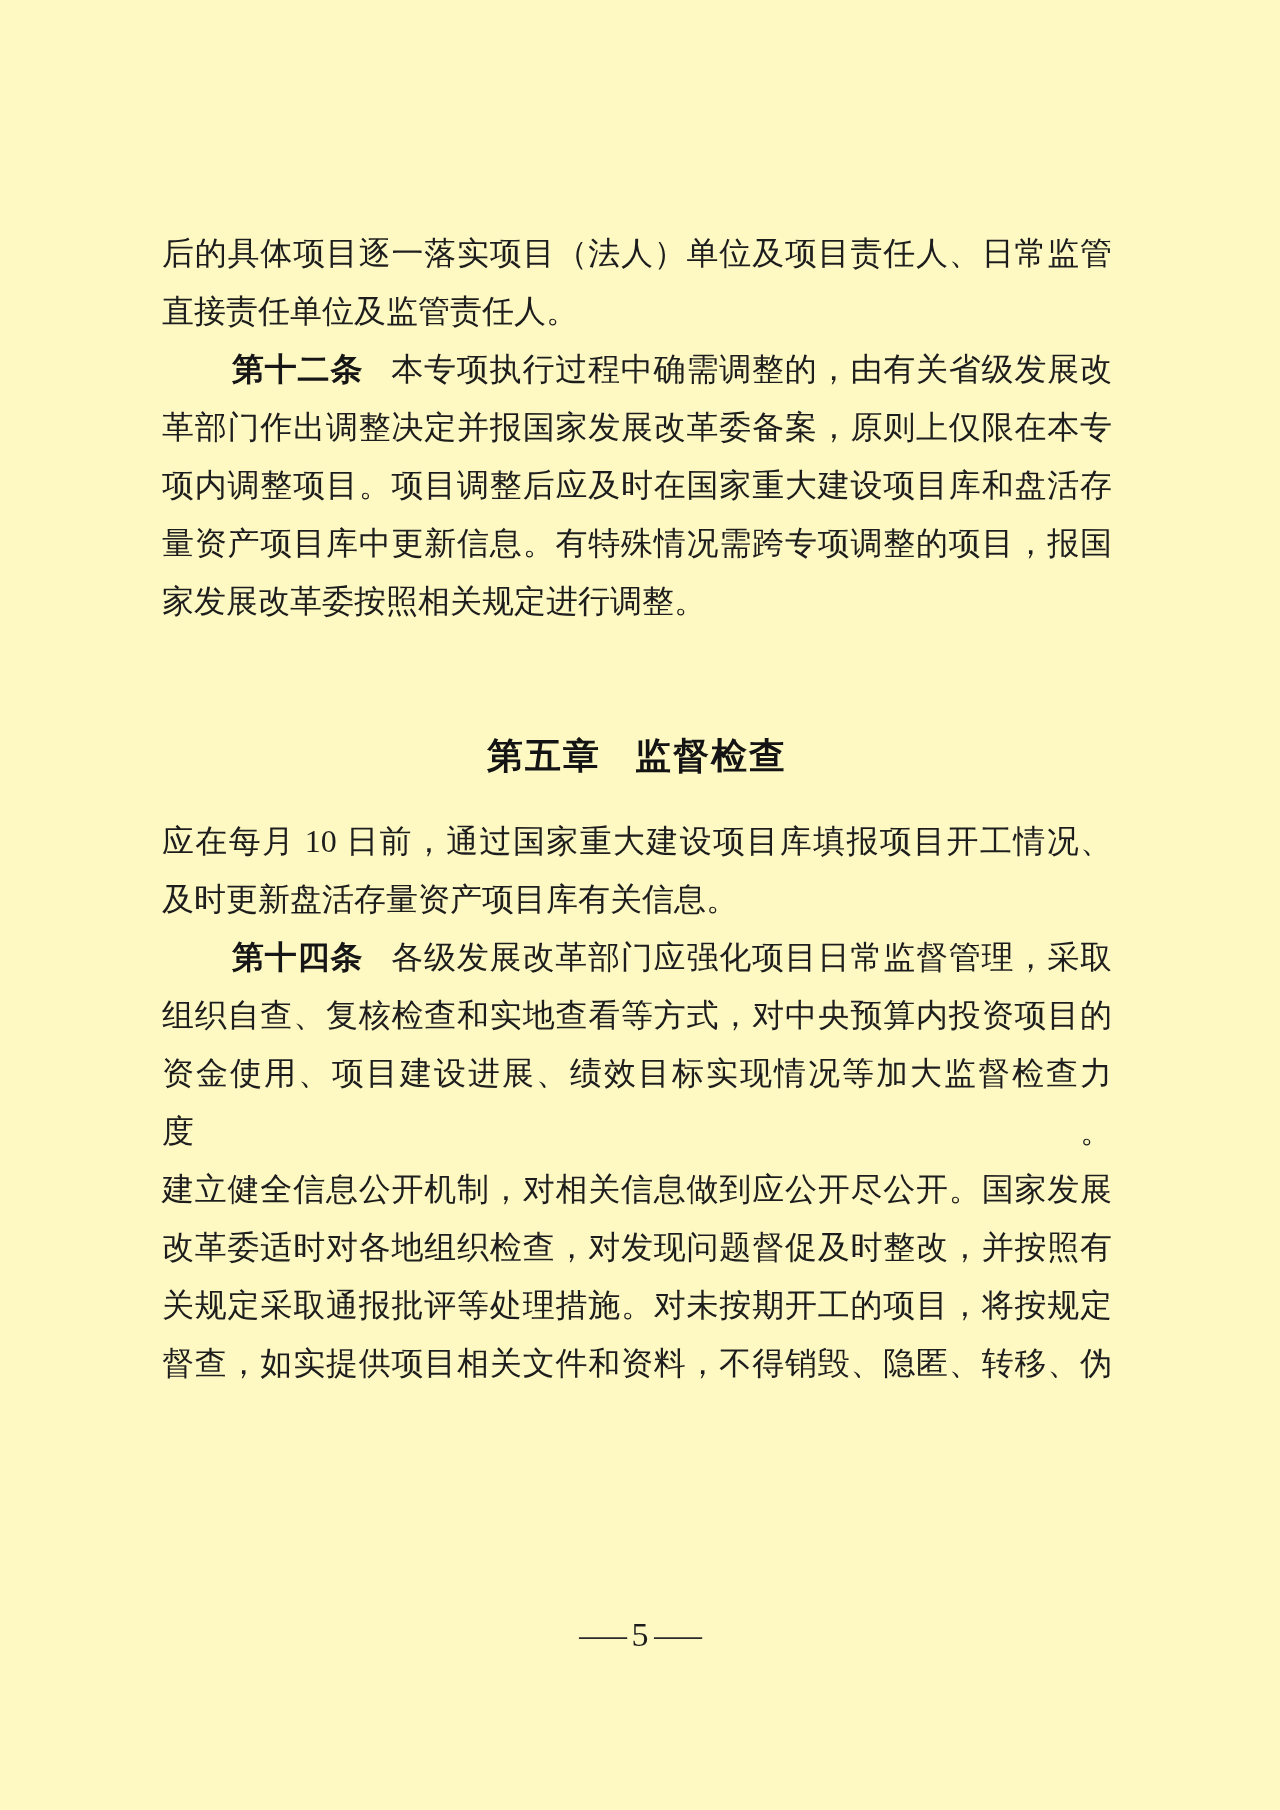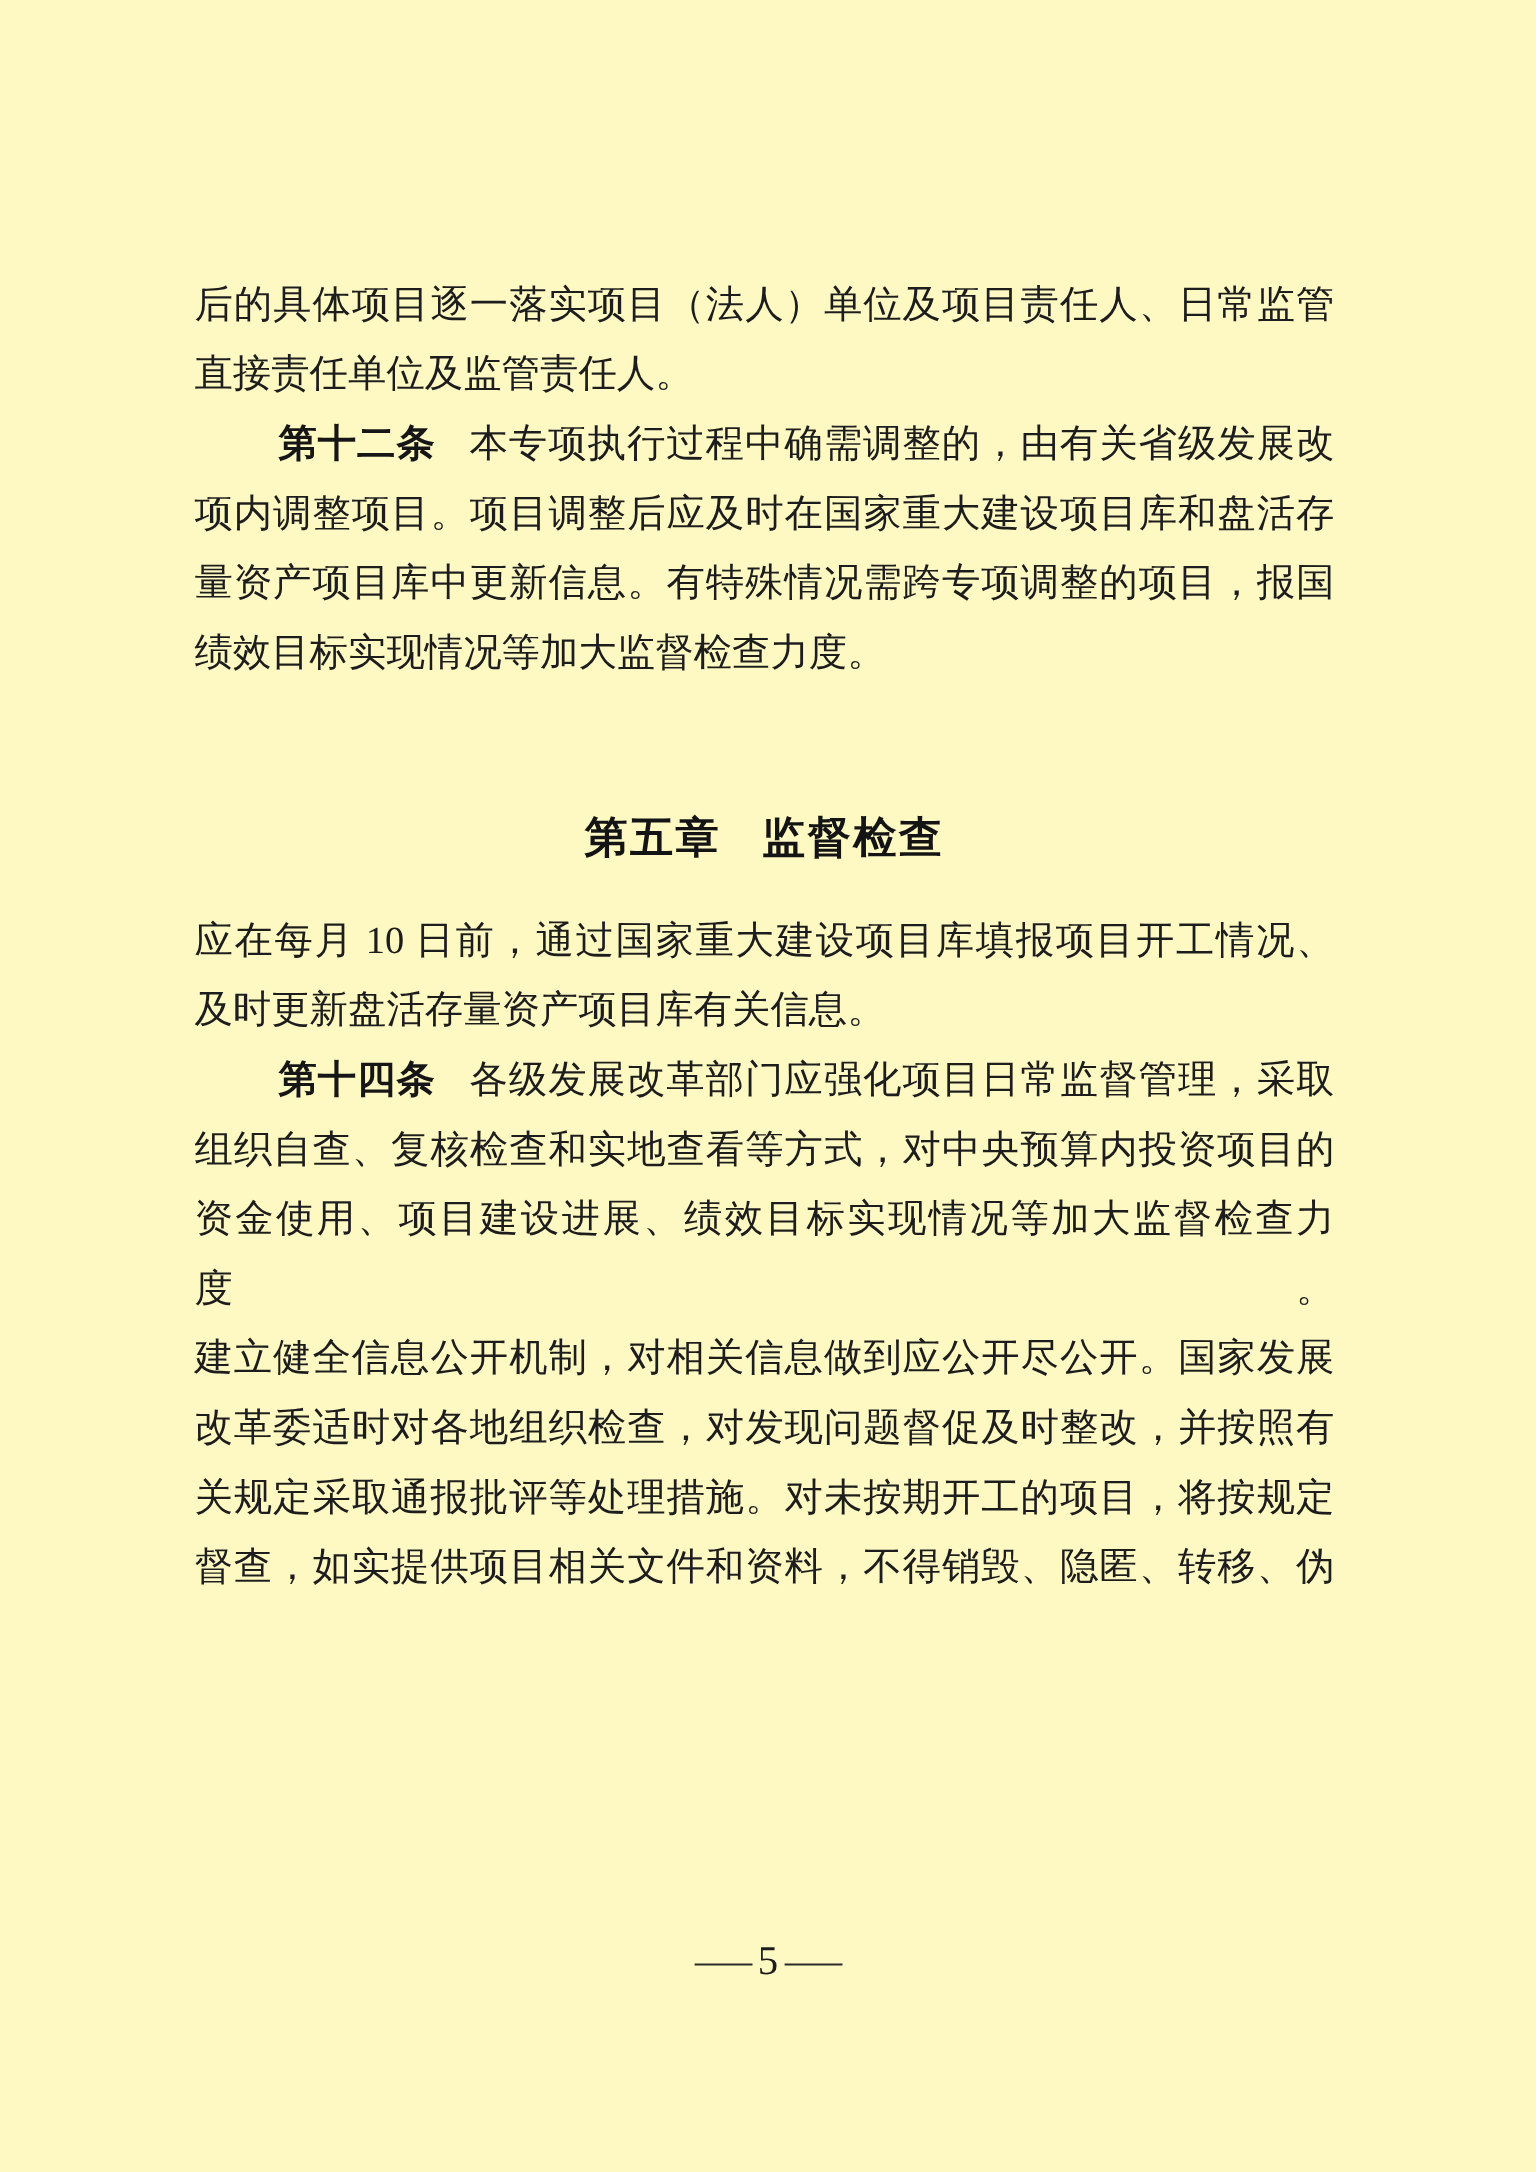--- a/index.html
+++ b/index.html
@@ -68,23 +68,24 @@
 <div class="page">
   <div class="content">
 
     <div>
       <div class="line">后的具体项目逐一落实项目（法人）单位及项目责任人、日常监管</div>
       <div class="line line--end">直接责任单位及监管责任人。</div>
     </div>
 
     <div>
       <div class="line line--indent"><span class="article-label">第十二条</span><span>本专项执行过程中确需调整的，由有关省级发展改</span></div>
+      <div class="line">革部门作出调整决定并报国家发展改革委备案，原则上仅限在本专</div>
       <div class="line">项内调整项目。项目调整后应及时在国家重大建设项目库和盘活存</div>
       <div class="line">量资产项目库中更新信息。有特殊情况需跨专项调整的项目，报国</div>
-      <div class="line line--end">绩效目标实现情况等加大监督检查力度。</div>
+      <div class="line line--end">家发展改革委按照相关规定进行调整。</div>
     </div>
 
     <div class="chapter-heading">
       <span class="chapter-number">第五章</span><span>监督检查</span>
     </div>
 
     <div>
       <div class="line">应在每月 10 日前，通过国家重大建设项目库填报项目开工情况、</div>
       <div class="line line--end">及时更新盘活存量资产项目库有关信息。</div>
     </div>

